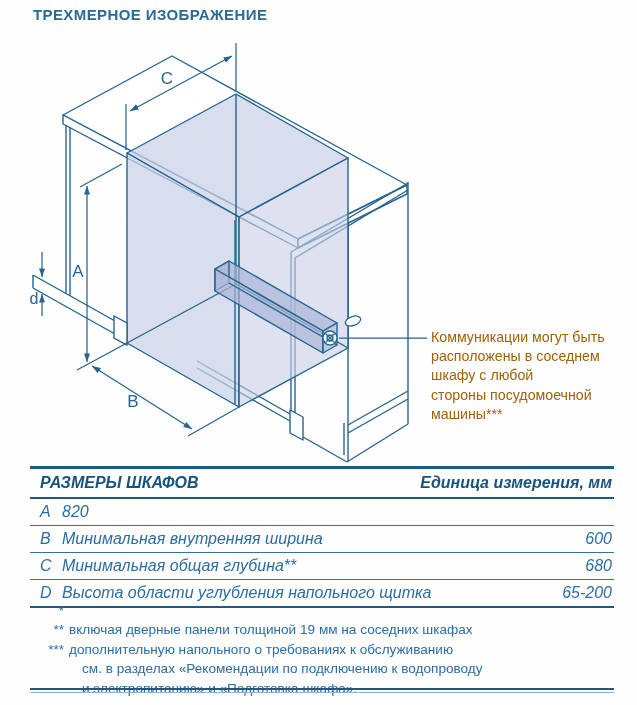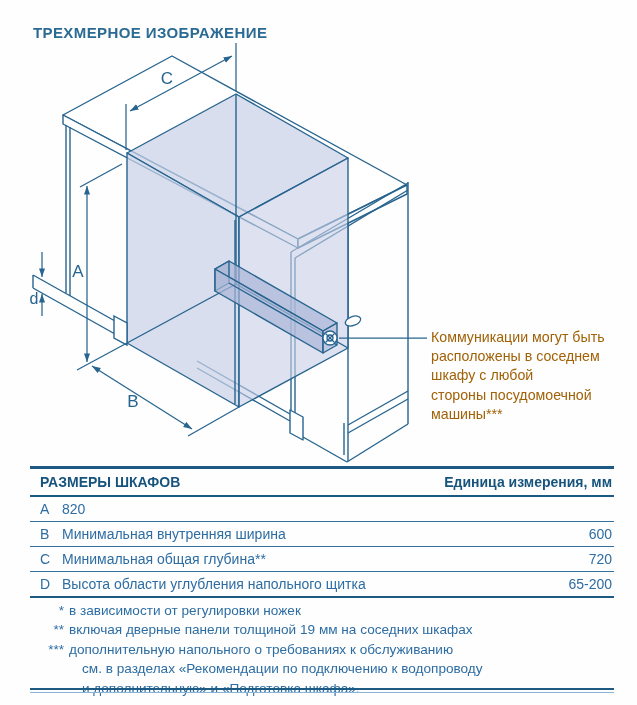--- a/index.html
+++ b/index.html
@@ -1,34 +1,34 @@
 <!DOCTYPE html>
 <html><head>
 <meta charset="utf-8">
 <style>
   html,body { margin:0; padding:0; background:#ffffff; }
   .page {
     position:relative; width:637px; height:705px; background:#fefefe;
     font-family:"Liberation Sans", sans-serif; overflow:hidden;
   }
   .title {
-    position:absolute; left:33px; top:24px;
+    position:absolute; left:33px; top:6px;
     font-size:15px; font-weight:700; letter-spacing:.4px;
     color:#2b6a92; white-space:nowrap;
   }
   .diagram-svg { position:absolute; left:0; top:0; }
   .annotation {
     position:absolute; left:431px; top:328px; width:195px;
     font-size:14.2px; line-height:19.2px; color:#a16207;
     white-space:pre-line;
   }
   
   .dim-table {
     position:absolute; left:30px; top:466px; width:584px;
-    color:#2d6da3; font-size:14px;
+    color:#2d6da3; font-size:16px;font-style:italic;
   }
   .t-head {
     display:flex; justify-content:space-between; align-items:center;
     border-top:3px solid #1c5a84; border-bottom:2px solid #1c5a84;
     padding:5px 0; font-weight:700; color:#17547d;
   }
   .t-head .th-left  { padding-left:10px; }
   .t-head .th-right { padding-right:2px;text-align:center; }
   .t-row {
     display:flex; align-items:center; padding:4px 0;
@@ -170,47 +170,46 @@
       <span class="t-value">820</span>
     </div>
     <div class="t-row">
       <span class="t-key">B</span>
       <span class="t-label">Минимальная внутренняя ширина</span>
       <span class="t-value">600</span>
     </div>
     <div class="t-row">
       <span class="t-key">C</span>
       <span class="t-label">Минимальная общая глубина**</span>
-      <span class="t-value">720</span>
+      <span class="t-value">680</span>
     </div>
     <div class="t-row">
       <span class="t-key">D</span>
       <span class="t-label">Высота области углубления напольного щитка</span>
       <span class="t-value">65-200</span>
     </div>
   </div>
 
   <div class="footnotes">
     <div class="fn-row">
       <span class="fn-marker">*</span>
-      <span>в зависимости от регулировки ножек</span>
     </div>
     <div class="fn-row">
       <span class="fn-marker">**</span>
       <span>включая дверные панели толщиной 19 мм на соседних шкафах</span>
     </div>
     <div class="fn-row">
       <span class="fn-marker">***</span>
       <span>дополнительную напольного о требованиях к обслуживанию</span>
     </div>
     <div class="fn-row cont">
       <span class="fn-marker"></span>
       <span>см. в разделах «Рекомендации по подключению к водопроводу</span>
     </div>
     <div class="fn-row cont">
       <span class="fn-marker"></span>
-      <span>и дополнительную» и «Подготовка шкафа».</span>
+      <span>и электропитанию» и «Подготовка шкафа».</span>
     </div>
   </div>
 
   <div class="bottom-rule"></div>
 
 </div>
 
 </body></html>

